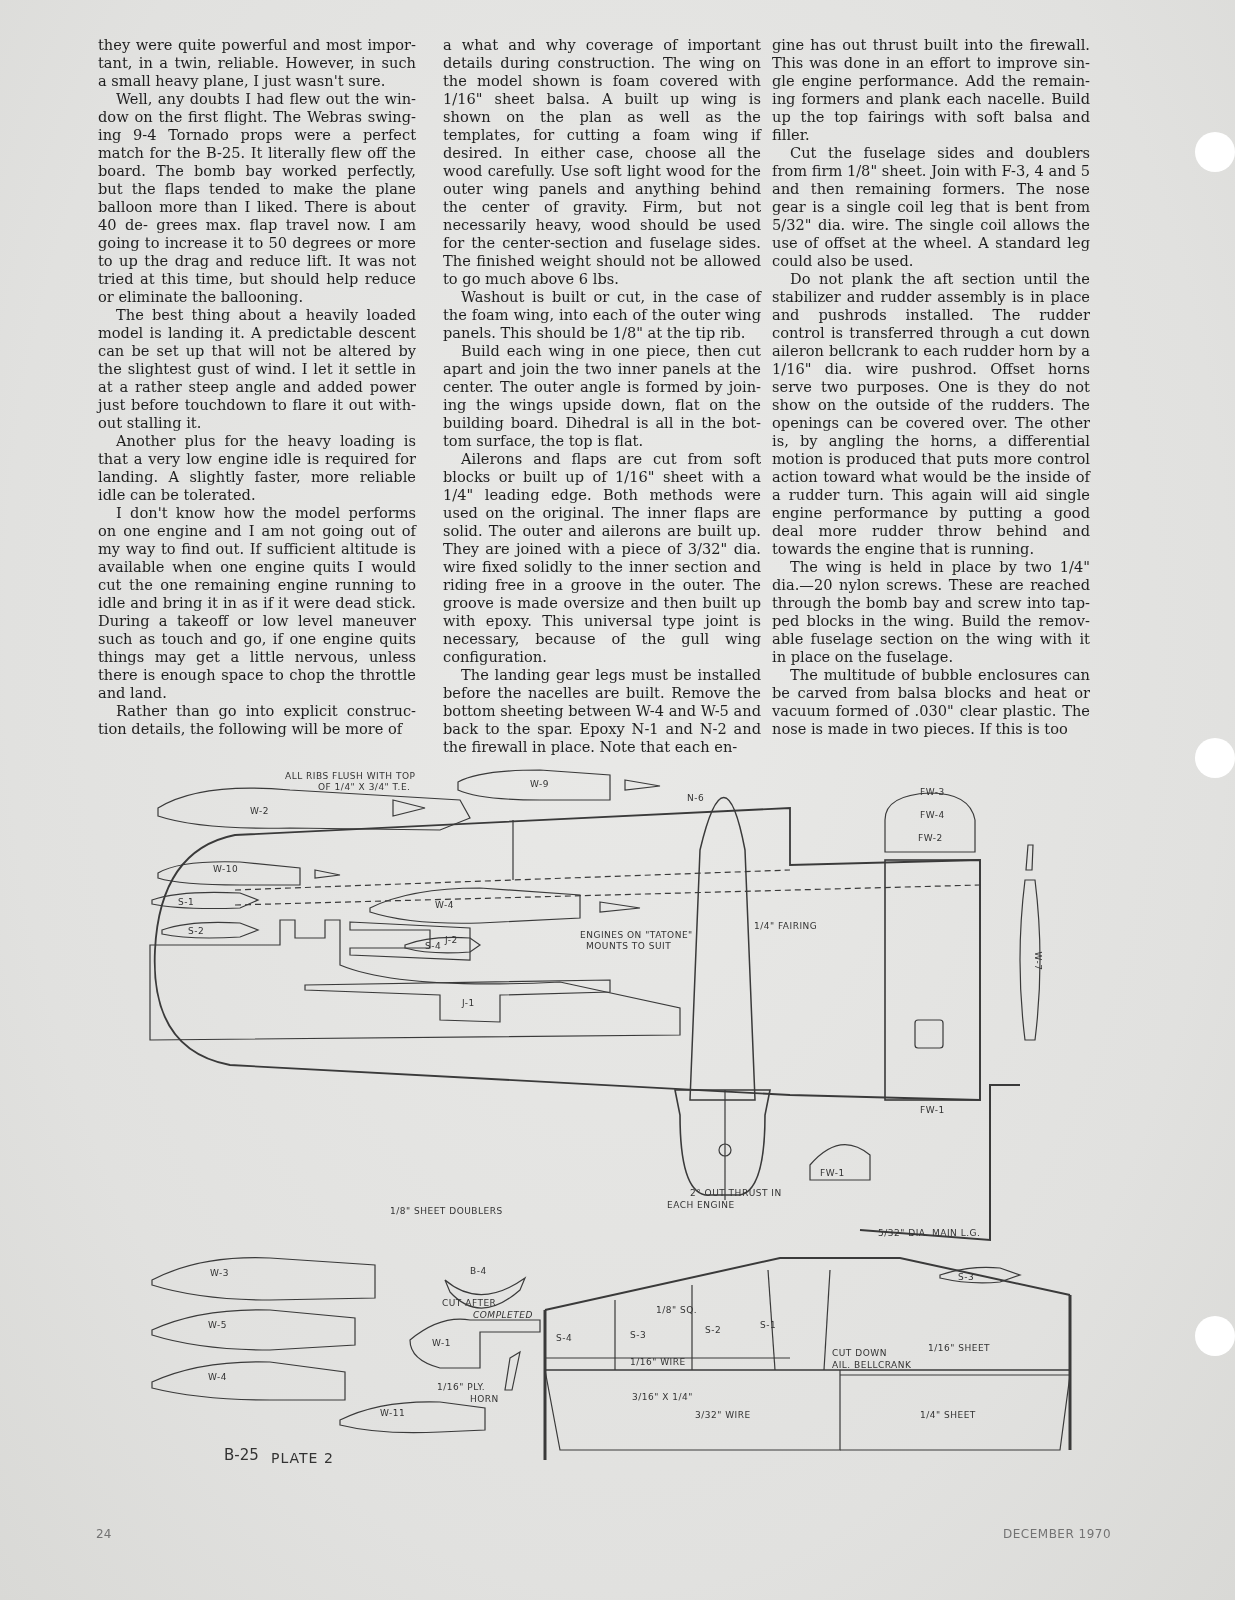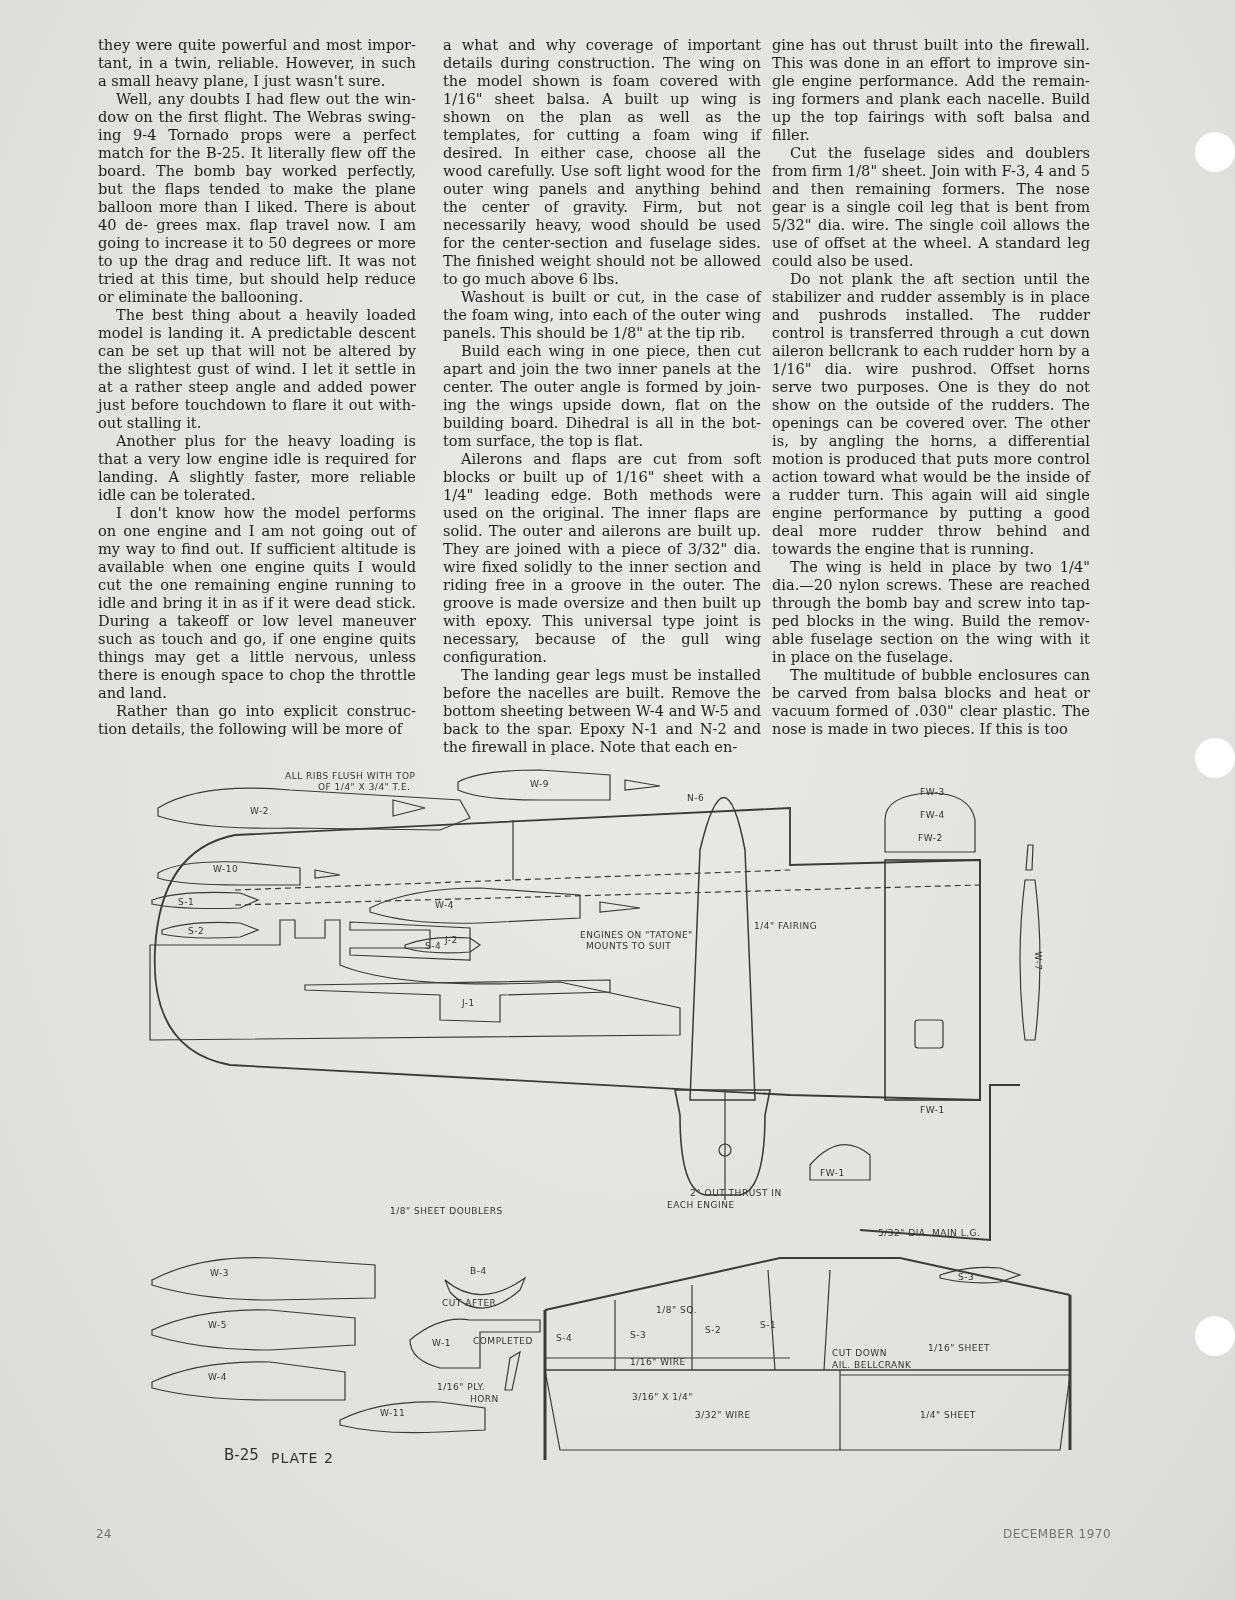--- a/index.html
+++ b/index.html
@@ -168,21 +168,21 @@
   <span class="lbl" style="left:250px; top:446px;">1/8" SHEET DOUBLERS</span>
   <span class="lbl" style="left:680px; top:408px;">FW-1</span>
   <span class="lbl" style="left:780px; top:345px;">FW-1</span>
   <span class="lbl" style="left:738px; top:468px;">5/32" DIA. MAIN L.G.</span>
   <span class="lbl" style="left:818px; top:512px;">S-3</span>
   <span class="lbl" style="left:70px; top:508px;">W-3</span>
   <span class="lbl" style="left:68px; top:560px;">W-5</span>
   <span class="lbl" style="left:68px; top:612px;">W-4</span>
   <span class="lbl" style="left:330px; top:506px;">B-4</span>
   <span class="lbl" style="left:302px; top:538px;">CUT AFTER</span>
-  <span class="lbl" style="left:333px; top:576px;">COMPLETED</span>
+  <span class="lbl" style="left:333px; top:550px;font-style:italic;">COMPLETED</span>
   <span class="lbl" style="left:292px; top:578px;">W-1</span>
   <span class="lbl" style="left:297px; top:622px;">1/16" PLY.</span>
   <span class="lbl" style="left:330px; top:634px;">HORN</span>
   <span class="lbl" style="left:240px; top:648px;">W-11</span>
   <span class="lbl" style="left:516px; top:545px;">1/8" SQ.</span>
   <span class="lbl" style="left:416px; top:573px;">S-4</span>
   <span class="lbl" style="left:490px; top:570px;">S-3</span>
   <span class="lbl" style="left:565px; top:565px;">S-2</span>
   <span class="lbl" style="left:620px; top:560px;">S-1</span>
   <span class="lbl" style="left:490px; top:597px;">1/16" WIRE</span>

